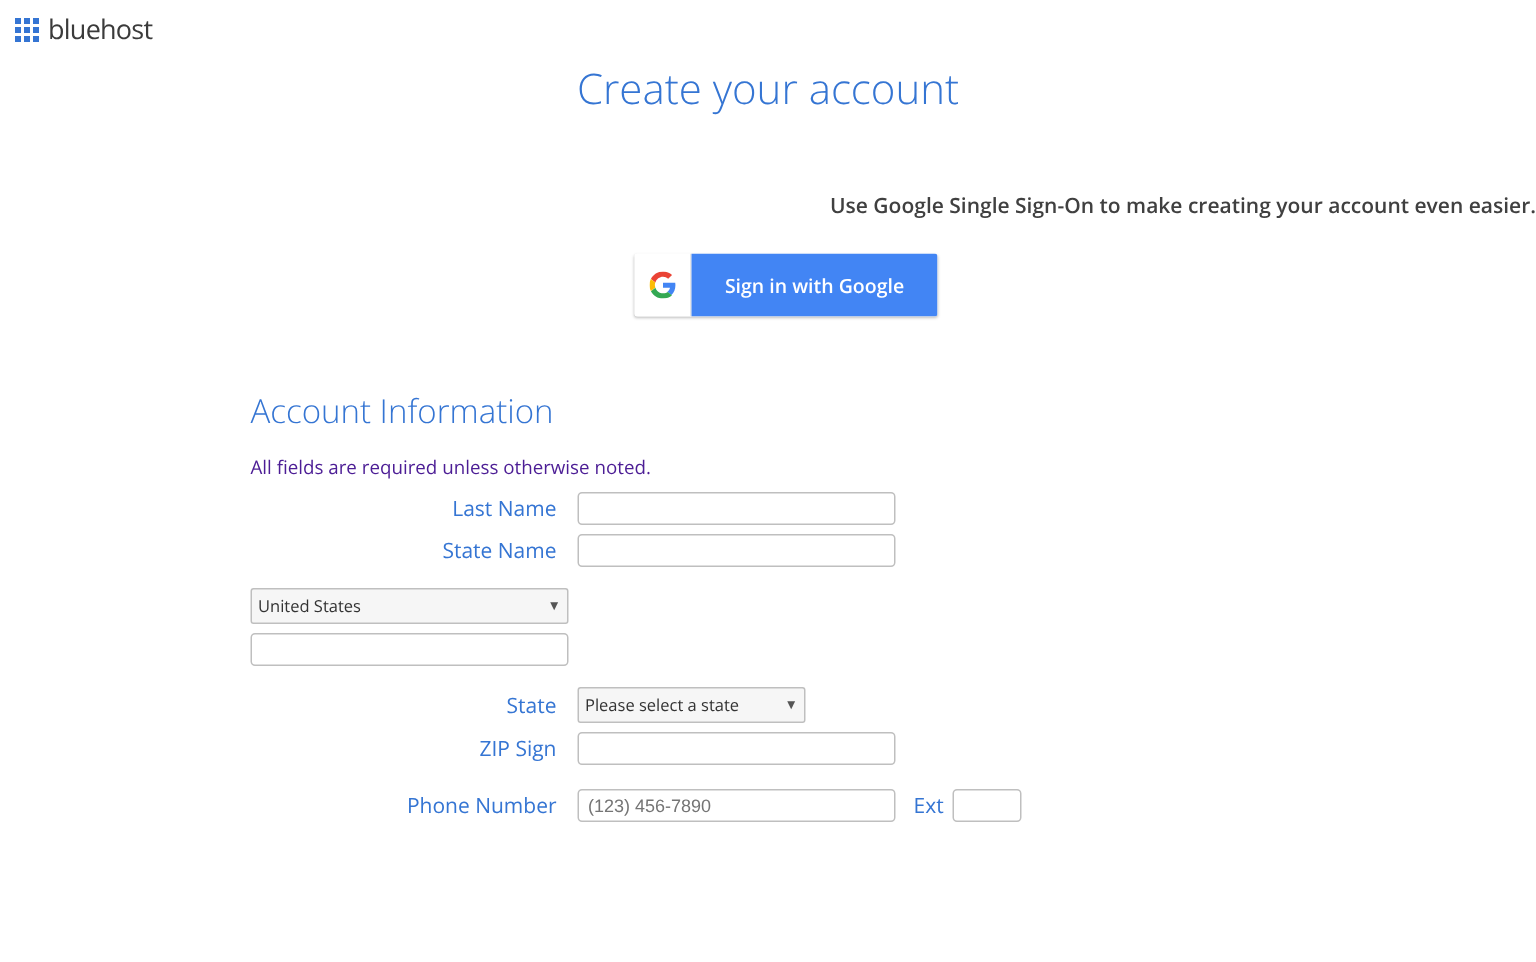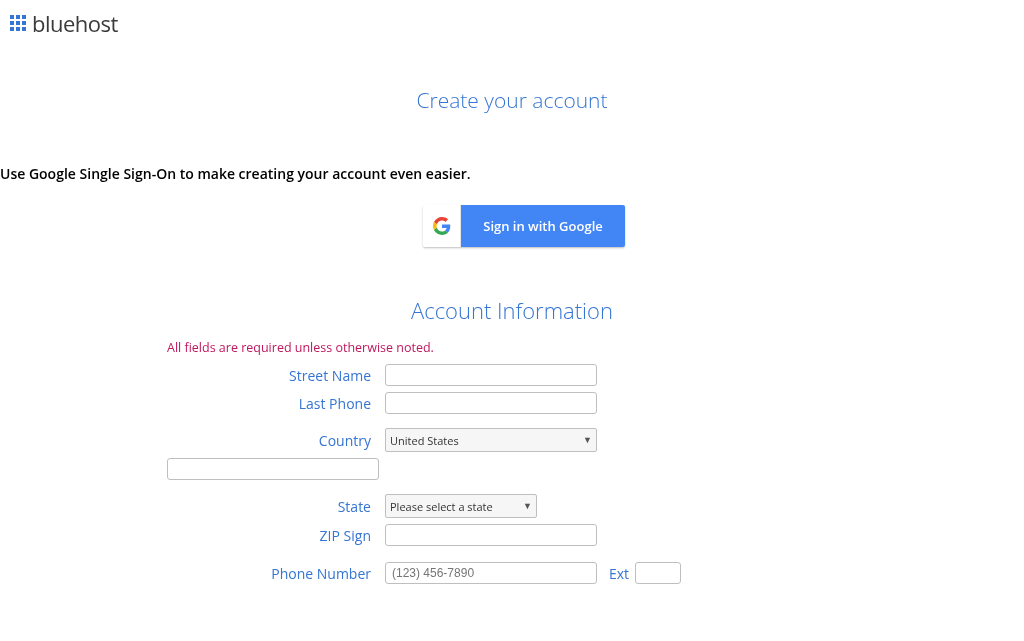--- a/index.html
+++ b/index.html
@@ -16,36 +16,35 @@
       padding: 8px 10px;
       display: flex;
       align-items: center;
       gap: 6px;
     }
     .logo-grid {
       display: inline-block;
     }
     .logo-grid svg { display: block; }
     .logo-text {
-      font-size: 22px;
+      font-size: 18px;
       letter-spacing: -0.5px;
       color: #3b3b3b;
       font-weight: 400;
     }
     
     .page-title {
       text-align: center;
       color: #3575d3;
-      font-size: 21px;
+      font-size: 28px;
       font-weight: 300;
-      margin-top: 40px;
     }
     .sso-line {
-      text-align: left;
-      color: #000000;
+      text-align: right;
+      color: #404040;
       font-size: 14px;
       font-weight: 600;
       margin-top: 50px;
     }
     
     .google-btn-wrap { text-align: center; margin-top: 22px; padding-left: 24px; }
     .google-btn {
       display: inline-flex;
       align-items: stretch;
       border-radius: 2px;
@@ -72,25 +71,24 @@
     }
     
     .section {
       width: 690px;
       margin: 48px auto 0;
     }
     .section-title {
       color: #3575d3;
       font-size: 22px;
       font-weight: 300;
-      text-align: center;
     }
     .req-note {
       font-size: 12.5px;
-      color: #be185d;
+      color: #4c1d95;
       margin-top: 14px;
     }
     
     .form { margin-top: 8px; }
     .row {
       display: flex;
       align-items: center;
       margin-top: 6px;
     }
     .lbl {
@@ -195,36 +193,35 @@
   </div>
 </div>
 
 <div class="section">
   <div class="section-title">Account Information</div>
   <div class="req-note">All fields are required unless otherwise noted.</div>
 
   <div class="form">
 
     <div class="row">
-      <div class="lbl">Street Name</div>
-      <div class="ctl">
-          <input class="tin" type="text" style="">
-        </div>
-    </div>
-
-    <div class="row">
-      <div class="lbl">Last Phone</div>
+      <div class="lbl">Last Name</div>
+      <div class="ctl">
+          <input class="tin" type="text" style="">
+        </div>
+    </div>
+
+    <div class="row">
+      <div class="lbl">State Name</div>
       <div class="ctl">
           <input class="tin" type="text" style="">
         </div>
     </div>
 
 
     <div class="row row-gap">
-      <div class="lbl">Country</div>
       <div class="ctl">
         <div class="sel">
           <span>United States</span>
             <span class="caret">▼</span>
         </div>
       </div>
     </div>
 
     <div class="row">
       <div class="ctl">

